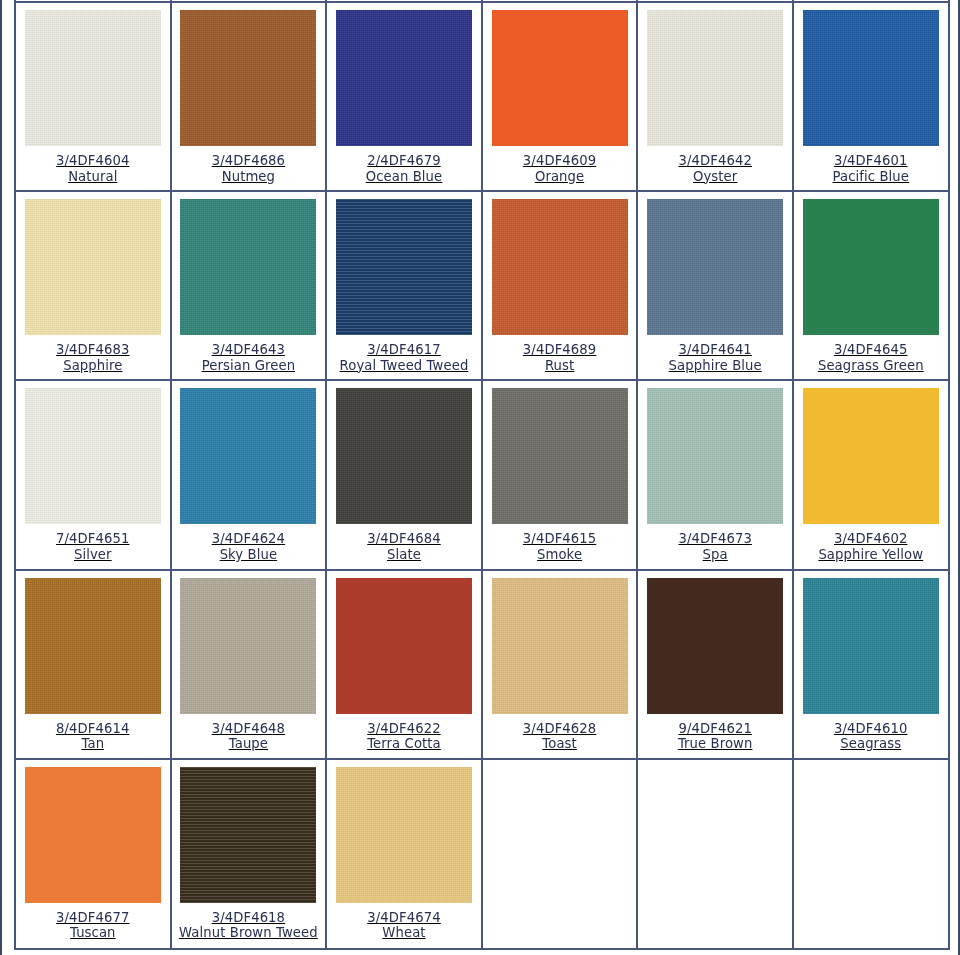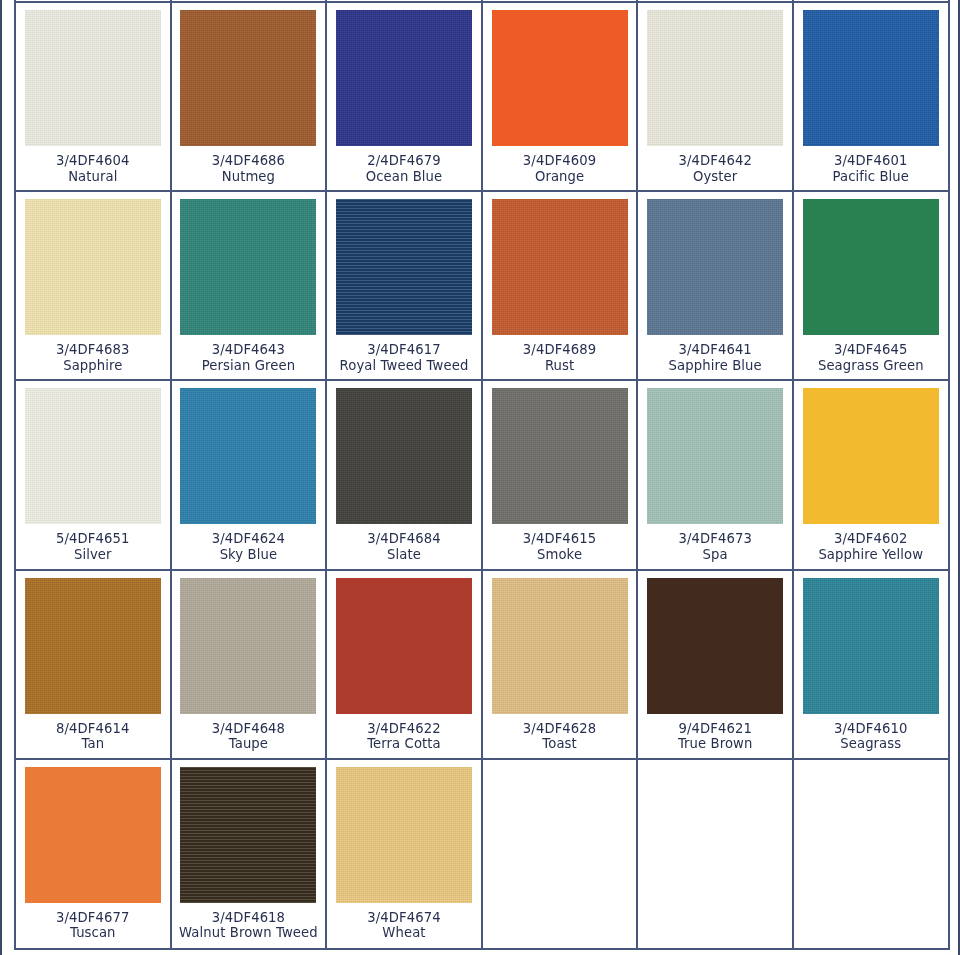--- a/index.html
+++ b/index.html
@@ -41,20 +41,21 @@
     table-layout: fixed;
   }
 
   table.swatch-table td.cell {
     border: 2px solid #47567a;
     box-sizing: border-box;
     vertical-align: top;
     padding: 0;
     background: #ffffff;
     width: 155.6px;
+    text-decoration: underline;
   }
 
   
   tr.stub td.cell {
     height: 8px;
     border-top: none;
     padding: 0;
   }
 
   .cell-inner {
@@ -238,21 +239,21 @@
                   <span class="name">Seagrass Green</span>
                 </div>
               </div>
             </td>
           </tr>
           <tr>
             <td class="cell">
               <div class="cell-inner">
                 <div class="swatch" style="background-color: rgb(238, 238, 228);"></div>
                 <div class="caption">
-                  <span class="code">5/4DF4651</span>
+                  <span class="code">7/4DF4651</span>
                   <span class="name">Silver</span>
                 </div>
               </div>
             </td>
             <td class="cell">
               <div class="cell-inner">
                 <div class="swatch" style="background-color: rgb(42, 127, 171);"></div>
                 <div class="caption">
                   <span class="code">3/4DF4624</span>
                   <span class="name">Sky Blue</span>

